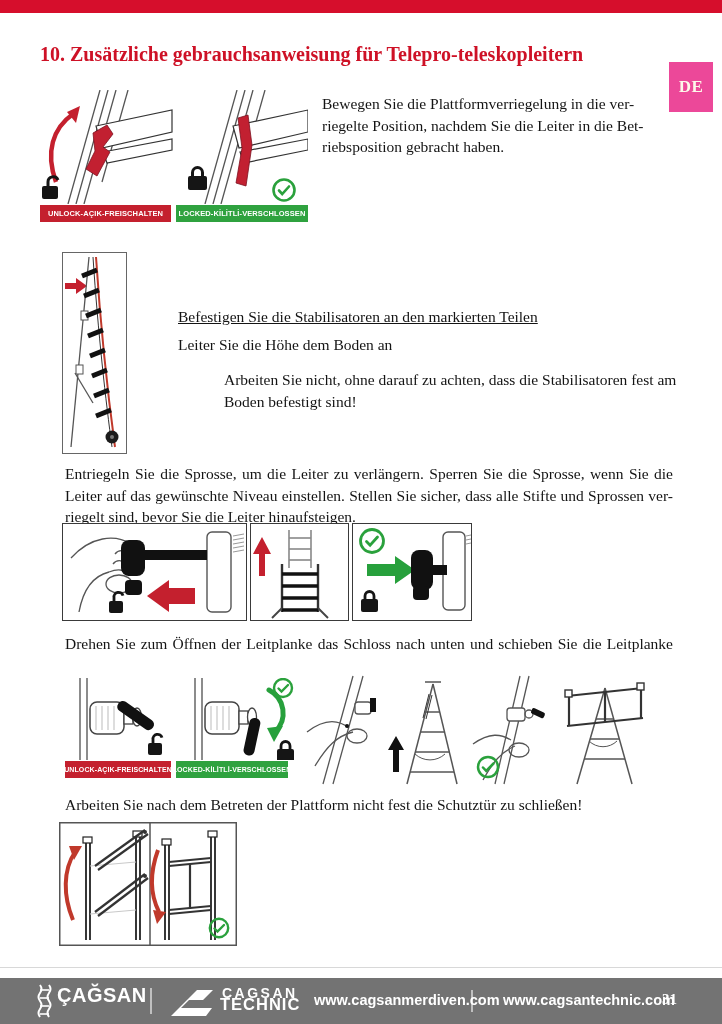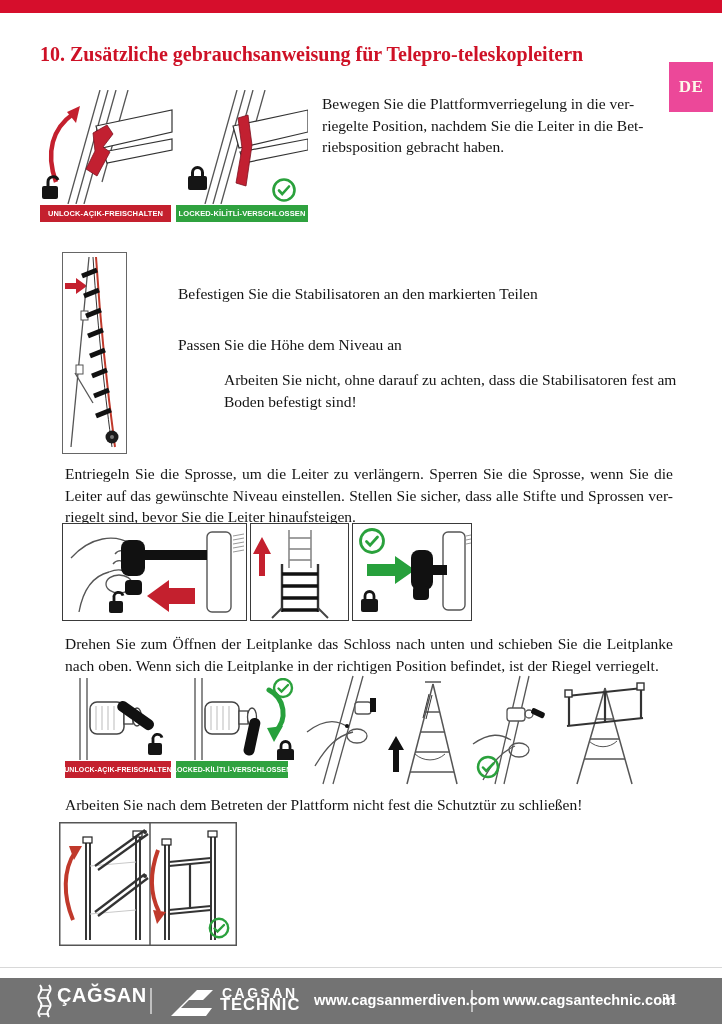--- a/index.html
+++ b/index.html
@@ -121,22 +121,22 @@
           <line x1="25" y1="83" x2="40" y2="77"></line>
         <line x1="27" y1="103" x2="42" y2="97"></line>
           <line x1="29" y1="123" x2="44" y2="117"></line>
         <line x1="31" y1="143" x2="46" y2="137"></line>
           <line x1="33" y1="163" x2="48" y2="157"></line>
       </g>
       <circle cx="49" cy="184" r="6.5" fill="#1c1c1c"></circle>
       <circle cx="49" cy="184" r="2" fill="#777"></circle>
     </svg>
   </div>
-  <div class="abs body-text" style="left:178px;top:283px;width:500px;">Befestigen Sie die Stabilisatoren an den markierten Teilen</div>
-  <div class="abs body-text" style="left:178px;top:334px;width:500px;">Passen Sie die Höhe dem Niveau an</div>
+  <div class="abs body-text" style="left:178px;top:306px;width:500px;text-decoration:underline;">Befestigen Sie die Stabilisatoren an den markierten Teilen</div>
+  <div class="abs body-text" style="left:178px;top:334px;width:500px;">Leiter Sie die Höhe dem Boden an</div>
   <div class="abs body-text" style="left:178px;top:369px;width:500px;margin-left:46px;">
     <div>Arbeiten Sie nicht, ohne darauf zu achten, dass die Stabilisatoren fest am</div>
     <div>Boden befestigt sind!</div>
   </div>
 
   <div class="abs body-text" style="left:65px;top:463px;width:608px;">
     <div class="jline">Entriegeln Sie die Sprosse, um die Leiter zu verlängern. Sperren Sie die Sprosse, wenn Sie die</div>
     <div class="jline">Leiter auf das gewünschte Niveau einstellen. Stellen Sie sicher, dass alle Stifte und Sprossen ver-</div>
     <div>riegelt sind, bevor Sie die Leiter hinaufsteigen.</div>
   </div>
@@ -222,21 +222,20 @@
       </g>
       <g transform="translate(8,66)">
         <path d="M4 9 V6 a4.5 4.5 0 0 1 9 0 V9" fill="none" stroke="#151515" stroke-width="2.8"></path>
         <rect x="0" y="9" width="17" height="13" rx="2" fill="#151515"></rect>
       </g>
     </svg>
   </div>
 
   <div class="abs body-text" style="left:65px;top:633px;width:608px;">
     <div class="jline">Drehen Sie zum Öffnen der Leitplanke das Schloss nach unten und schieben Sie die Leitplanke</div>
-    <div>nach oben. Wenn sich die Leitplanke in der richtigen Position befindet, ist der Riegel verriegelt.</div>
   </div>
 
   <div class="abs" style="left:60px;top:678px;">
     <svg width="118" height="82" viewBox="0 0 118 82">
       <g stroke="#666" stroke-width="1.5">
           <line x1="20" y1="0" x2="20" y2="82"></line>
           <line x1="27" y1="0" x2="27" y2="82"></line>
         </g>
       <rect x="30" y="24" width="34" height="32" rx="7" fill="#fff" stroke="#444" stroke-width="1.5"></rect>
       <g stroke="#bbb" stroke-width="1">

